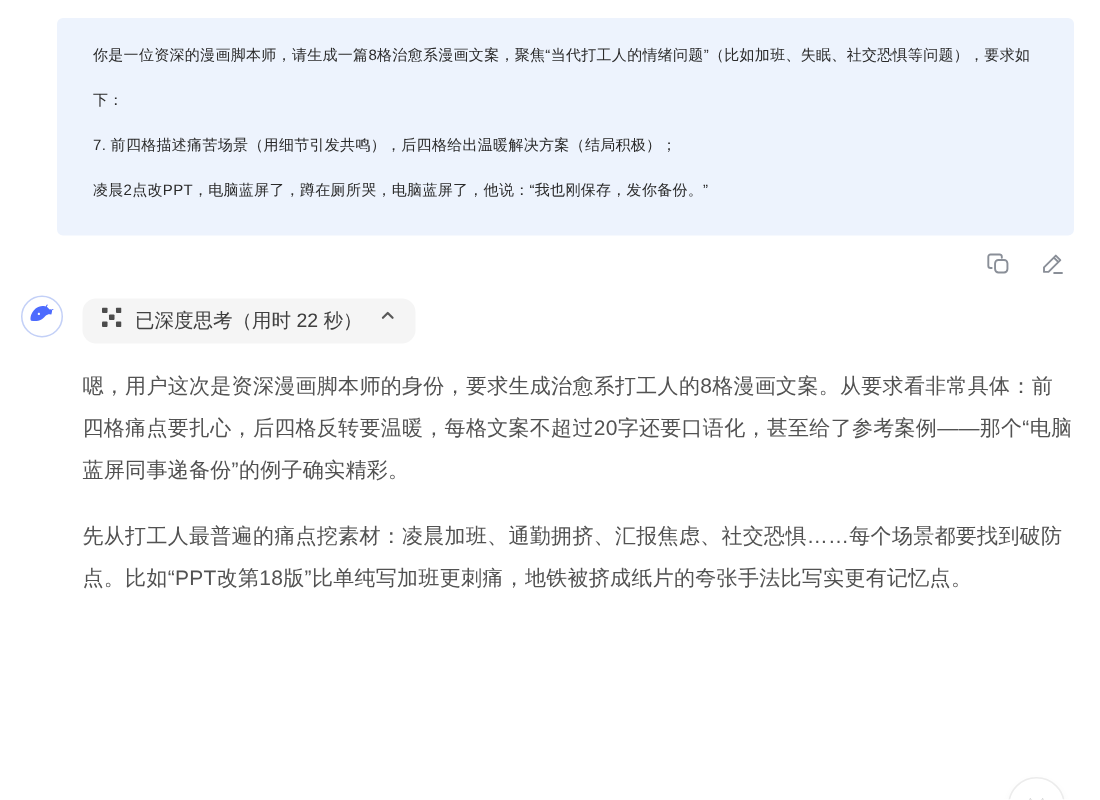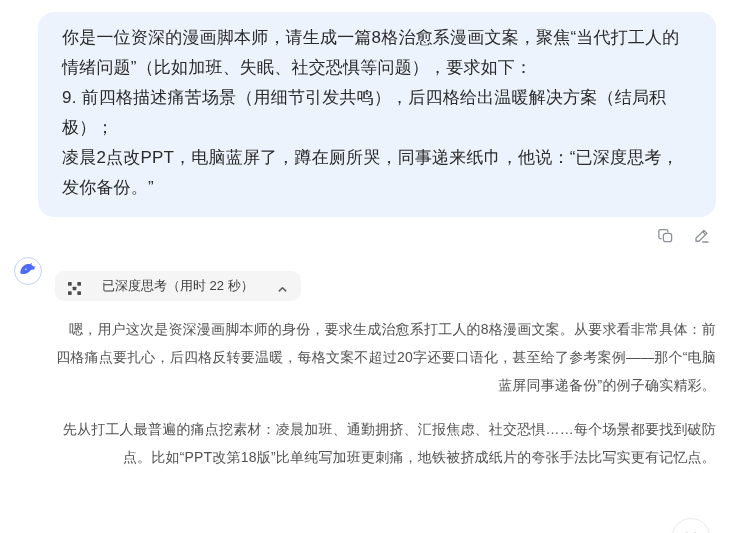--- a/index.html
+++ b/index.html
@@ -17,23 +17,23 @@
   }
   
   .user-row {
     display: flex;
     justify-content: flex-end;
     padding: 12px 17px 0 38px;
   }
   .user-bubble {
     width: 711px;
     background: #edf3fd;
-    border-radius: 16px;
+    border-radius: 4px;
     padding: 11px 24px 14px 24px;
-    font-size: 17px;
+    font-size: 10px;
     line-height: 30px;
     color: #2a2a2a;
     letter-spacing: 0.2px;
   }
   .user-bubble .msg-line { white-space: pre-wrap; word-break: break-all; }
   
   .actions-row {
     display: flex;
     justify-content: flex-end;
     align-items: center;
@@ -60,42 +60,41 @@
     width: 28px; height: 28px;
     border-radius: 50%;
     border: 1px solid #c3d0f7;
     background: #ffffff;
     display: flex; align-items: center; justify-content: center;
     flex: 0 0 auto;
   }
   .assistant-content { flex: 1; min-width: 0; padding-top: 2px; }
   .thinking-toggle {
     display: inline-flex;
-    align-items: flex-end;
-    gap: 21px;
+    align-items: flex-start;
+    gap: 9px;
     background: #f5f5f5;
     border: none;
     border-radius: 9px;
     padding: 6px 13px;
     font-size: 13px;
     color: #404040;
     cursor: pointer;
     font-family: inherit;
-    margin-top: 12px;
   }
   .thinking-toggle .tgl-icon { display: inline-flex; color: #4c4c4c; }
   .thinking-toggle .chevron { display: inline-flex; color: #5a5a5a; margin-left: 2px; }
   .thinking-body {
     margin-top: 14px;
     font-size: 14px;
     line-height: 28px;
     color: #525252;
     letter-spacing: 0.2px;
   }
-  .thinking-body p { margin-bottom: 16px; word-break: break-all; text-align: right; }
+  .thinking-body p { margin-bottom: 16px; word-break: break-all; }
   
   .scroll-down-fab {
     position: absolute;
     left: 672px;
     top: 518px;
     width: 38px; height: 38px;
     border-radius: 50%;
     background: #ffffff;
     border: 1px solid #ececec;
     box-shadow: 0 2px 6px rgba(0,0,0,0.04);
@@ -105,22 +104,22 @@
   }
 </style>
 </head>
 <body>
 
 <div class="chat-viewport">
 
   <div class="user-row">
     <div class="user-bubble">
       <div class="msg-line">你是一位资深的漫画脚本师，请生成一篇8格治愈系漫画文案，聚焦“当代打工人的情绪问题”（比如加班、失眠、社交恐惧等问题），要求如下：</div>
-      <div class="msg-line">9. 前四格描述痛苦场景（用细节引发共鸣），后四格给出温暖解决方案（结局积极）；</div>
-      <div class="msg-line">凌晨2点改PPT，电脑蓝屏了，蹲在厕所哭，同事递来纸巾，他说：“已深度思考，发你备份。”</div>
+      <div class="msg-line">7. 前四格描述痛苦场景（用细节引发共鸣），后四格给出温暖解决方案（结局积极）；</div>
+      <div class="msg-line">凌晨2点改PPT，电脑蓝屏了，蹲在厕所哭，电脑蓝屏了，他说：“我也刚保存，发你备份。”</div>
     </div>
   </div>
 
   <div class="actions-row">
     <button class="icon-btn" aria-label="copy">
       <span>
         <svg width="18" height="18" viewBox="0 0 24 24" fill="none" stroke="currentColor" stroke-width="1.7" stroke-linecap="round" stroke-linejoin="round">
           <rect x="8.5" y="8.5" width="11" height="11" rx="3"></rect>
           <path d="M5.5 15.5h-1a2 2 0 0 1-2-2v-8a2 2 0 0 1 2-2h8a2 2 0 0 1 2 2v1"></path>
         </svg>

